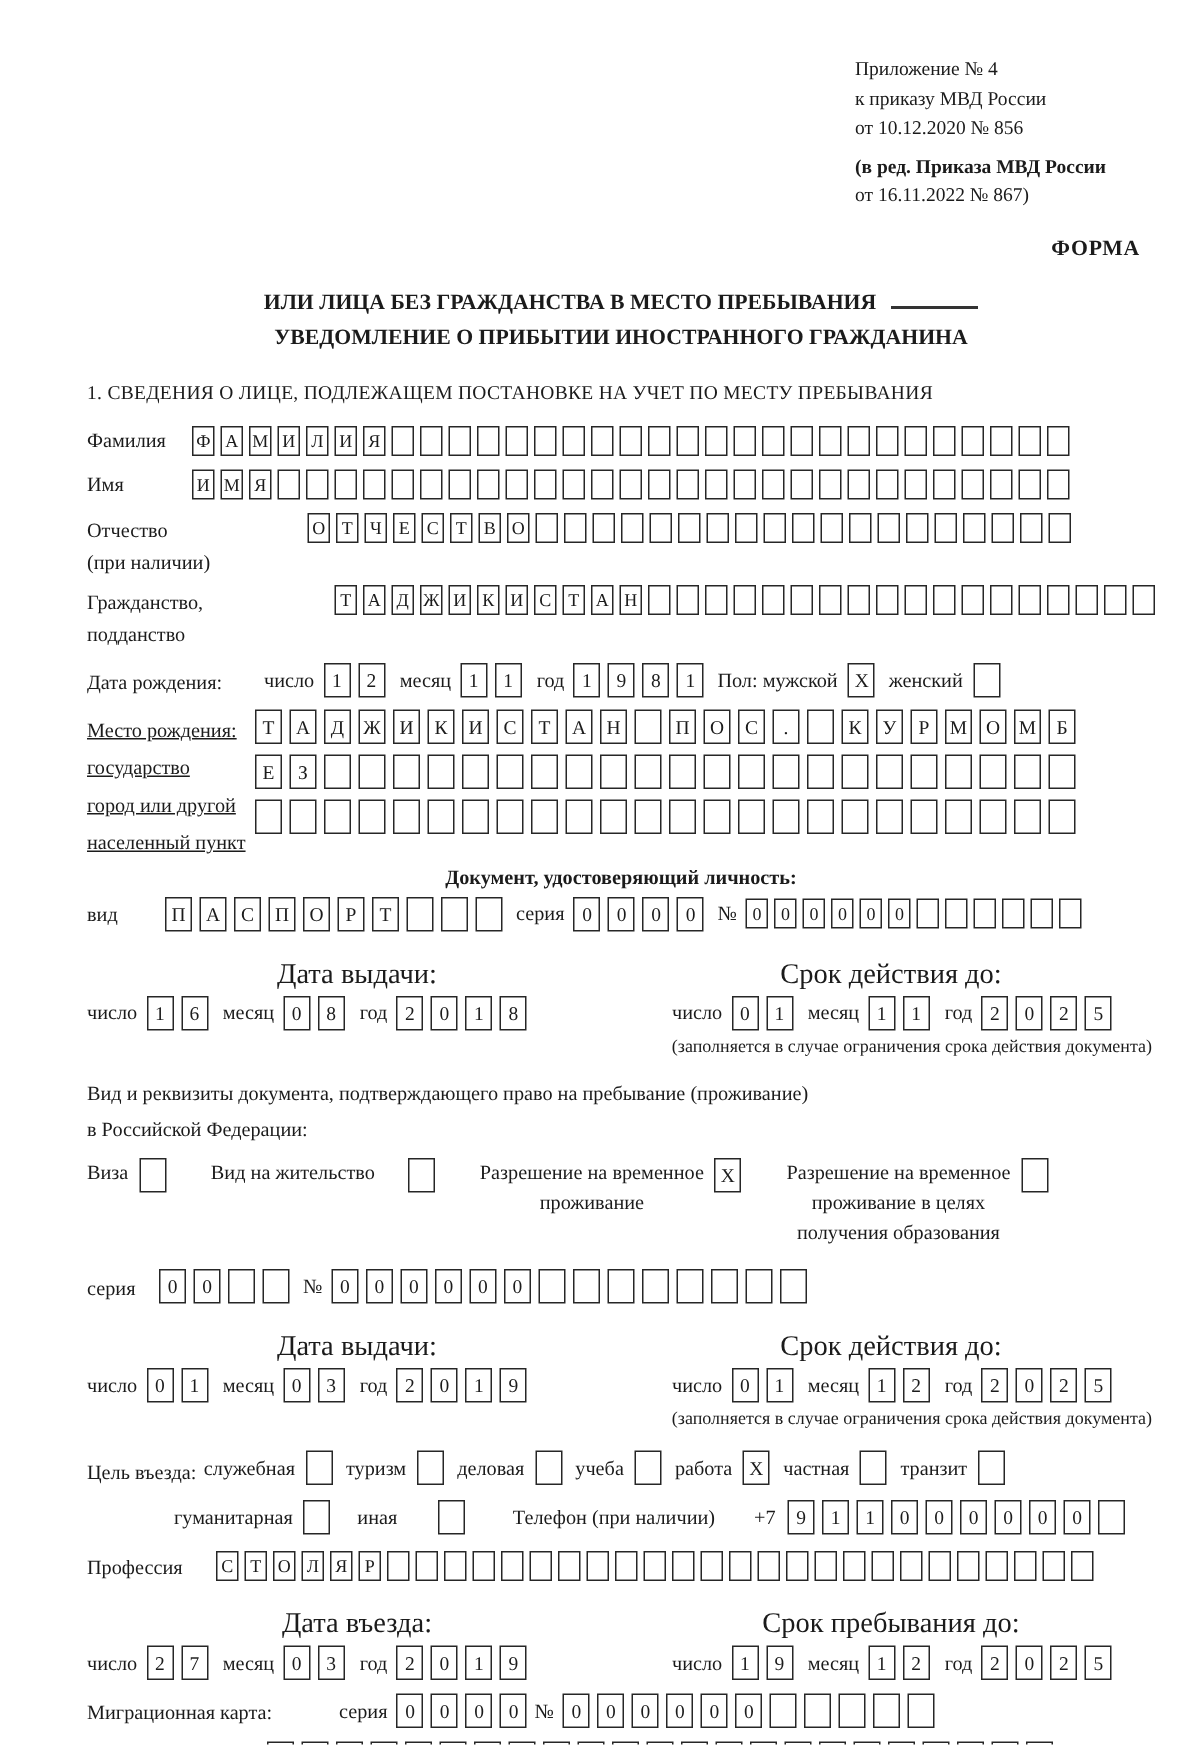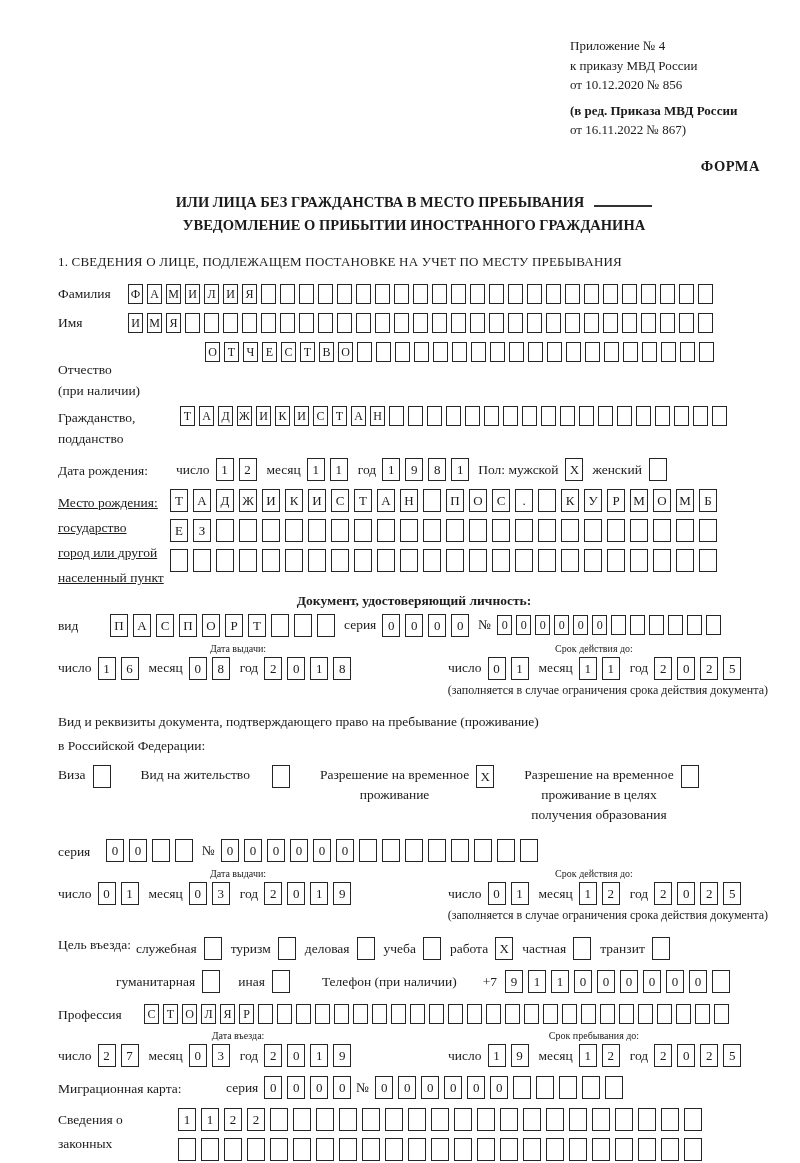--- a/index.html
+++ b/index.html
@@ -13,52 +13,52 @@
 
   
   .title{margin-top:16px;text-align:center;font-weight:bold;font-size:14.5px;line-height:1.65;}
   .blank-line{display:inline-block;width:58px;border-bottom:2px solid #333;margin-left:10px;vertical-align:baseline;}
   .sec-heading{margin-top:16px;font-weight:normal;font-size:13px;letter-spacing:.2px;}
 
   
   .row{display:flex;align-items:flex-start;margin-top:9px;font-size:13.5px;}
   .row .lbl{flex:0 0 auto;padding-top:2px;}
   .lbl2{line-height:1.55;}
-  .w70{width:70px;} .w145{width:147px;margin-top:16px;} .w122{width:122px;} .w110{width:112px;}
+  .w70{width:70px;} .w145{width:147px;} .w122{width:122px;} .w110{width:112px;}
   .strip{display:inline-flex;flex-wrap:nowrap;}
   .strip.sm{gap:4px;} .strip.md{gap:5px;}
   .cell{display:inline-block;box-sizing:content-box;border:1.5px solid #262626;text-align:center;background:#fff;}
   .strip.sm .cell{width:13px;height:18px;font-size:12px;line-height:18px;}
   .strip.md .cell{width:16px;height:21px;font-size:13px;line-height:21px;}
   .chk{display:inline-block;width:16px;height:21px;border:1.5px solid #262626;text-align:center;font-size:13px;line-height:21px;margin-left:7px;vertical-align:middle;background:#fff;}
   .inl{display:inline-flex;align-items:center;}
   .gap-l{margin-left:9px;} .gap-s{margin-left:5px;} .gap-r{margin-right:6px;}
 
   
-  .dates-head{display:flex;margin-top:6px;font-size:10px;}
+  .dates-head{display:flex;margin-top:18px;font-size:19px;}
   .dates-head .dh-left{width:360px;text-align:center;}
   .dates-head .dh-right{flex:1;text-align:center;}
   .dates-row{display:flex;margin-top:3px;font-size:13.5px;align-items:center;}
   .dgroup{display:inline-flex;align-items:center;white-space:nowrap;}
   .dgroup .dlab{margin-right:6px;}
   .dgroup .strip{margin-right:10px;}
   .dgroup .strip:last-child{margin-right:0;}
   .dates-row .left-slot{width:360px;}
   .fineprint{margin-top:3px;text-align:right;font-size:12px;padding-right:2px;}
 
   .center-bold{margin-top:10px;text-align:center;font-weight:bold;font-size:13.5px;}
   .intro{margin-top:12px;font-size:13.5px;line-height:1.8;}
 
   
   .opt-row{display:flex;margin-top:6px;font-size:13.5px;align-items:flex-start;}
   .opt{display:flex;align-items:flex-start;margin-right:16px;}
   .opt .olbl{text-align:center;line-height:1.5;}
   .opt .chk{margin-top:0;}
 
-  .purpose-row{display:flex;align-items:flex-start;margin-top:14px;font-size:13.5px;flex-wrap:nowrap;}
+  .purpose-row{display:flex;align-items:flex-end;margin-top:14px;font-size:13.5px;flex-wrap:nowrap;}
   .purpose-row2{display:flex;align-items:center;margin-top:10px;font-size:13.5px;padding-left:58px;}
 
   .boxcol .strip{margin-bottom:7px;}
 </style>
 </head>
 <body>
 
 <div class="page">
 
   <div class="ref-block">
@@ -180,21 +180,21 @@
         <span class="cell"></span>
         <span class="cell"></span>
         <span class="cell"></span>
         <span class="cell"></span>
         <span class="cell"></span>
         <span class="cell"></span>
         <span class="cell"></span>
       </span>
   </div>
 
-  <div class="row" style="margin-top:4px;">
+  <div class="row" style="margin-top:4px;justify-content:space-between;">
     <div class="lbl w122 lbl2">
       <div>Гражданство,</div>
       <div>подданство</div>
     </div>
     <span class="strip sm">
         <span class="cell">Т</span>
         <span class="cell">А</span>
         <span class="cell">Д</span>
         <span class="cell">Ж</span>
         <span class="cell">И</span>
@@ -560,21 +560,21 @@
     <span class="inl gap-l">
         <span>транзит</span>
         <span class="chk"></span>
       </span>
   </div>
   <div class="purpose-row2">
     <span class="inl">
         <span>гуманитарная</span>
         <span class="chk"></span>
       </span>
-    <span class="inl" style="margin-left:18px;">
+    <span class="inl" style="margin-left:18px;gap:20px;">
         <span>иная</span>
         <span class="chk"></span>
       </span>
     <span style="margin-left:32px;">Телефон (при наличии)</span>
     <span style="margin-left:26px;margin-right:8px;">+7</span>
     <span class="strip md">
         <span class="cell">9</span>
         <span class="cell">1</span>
         <span class="cell">1</span>
         <span class="cell">0</span>

